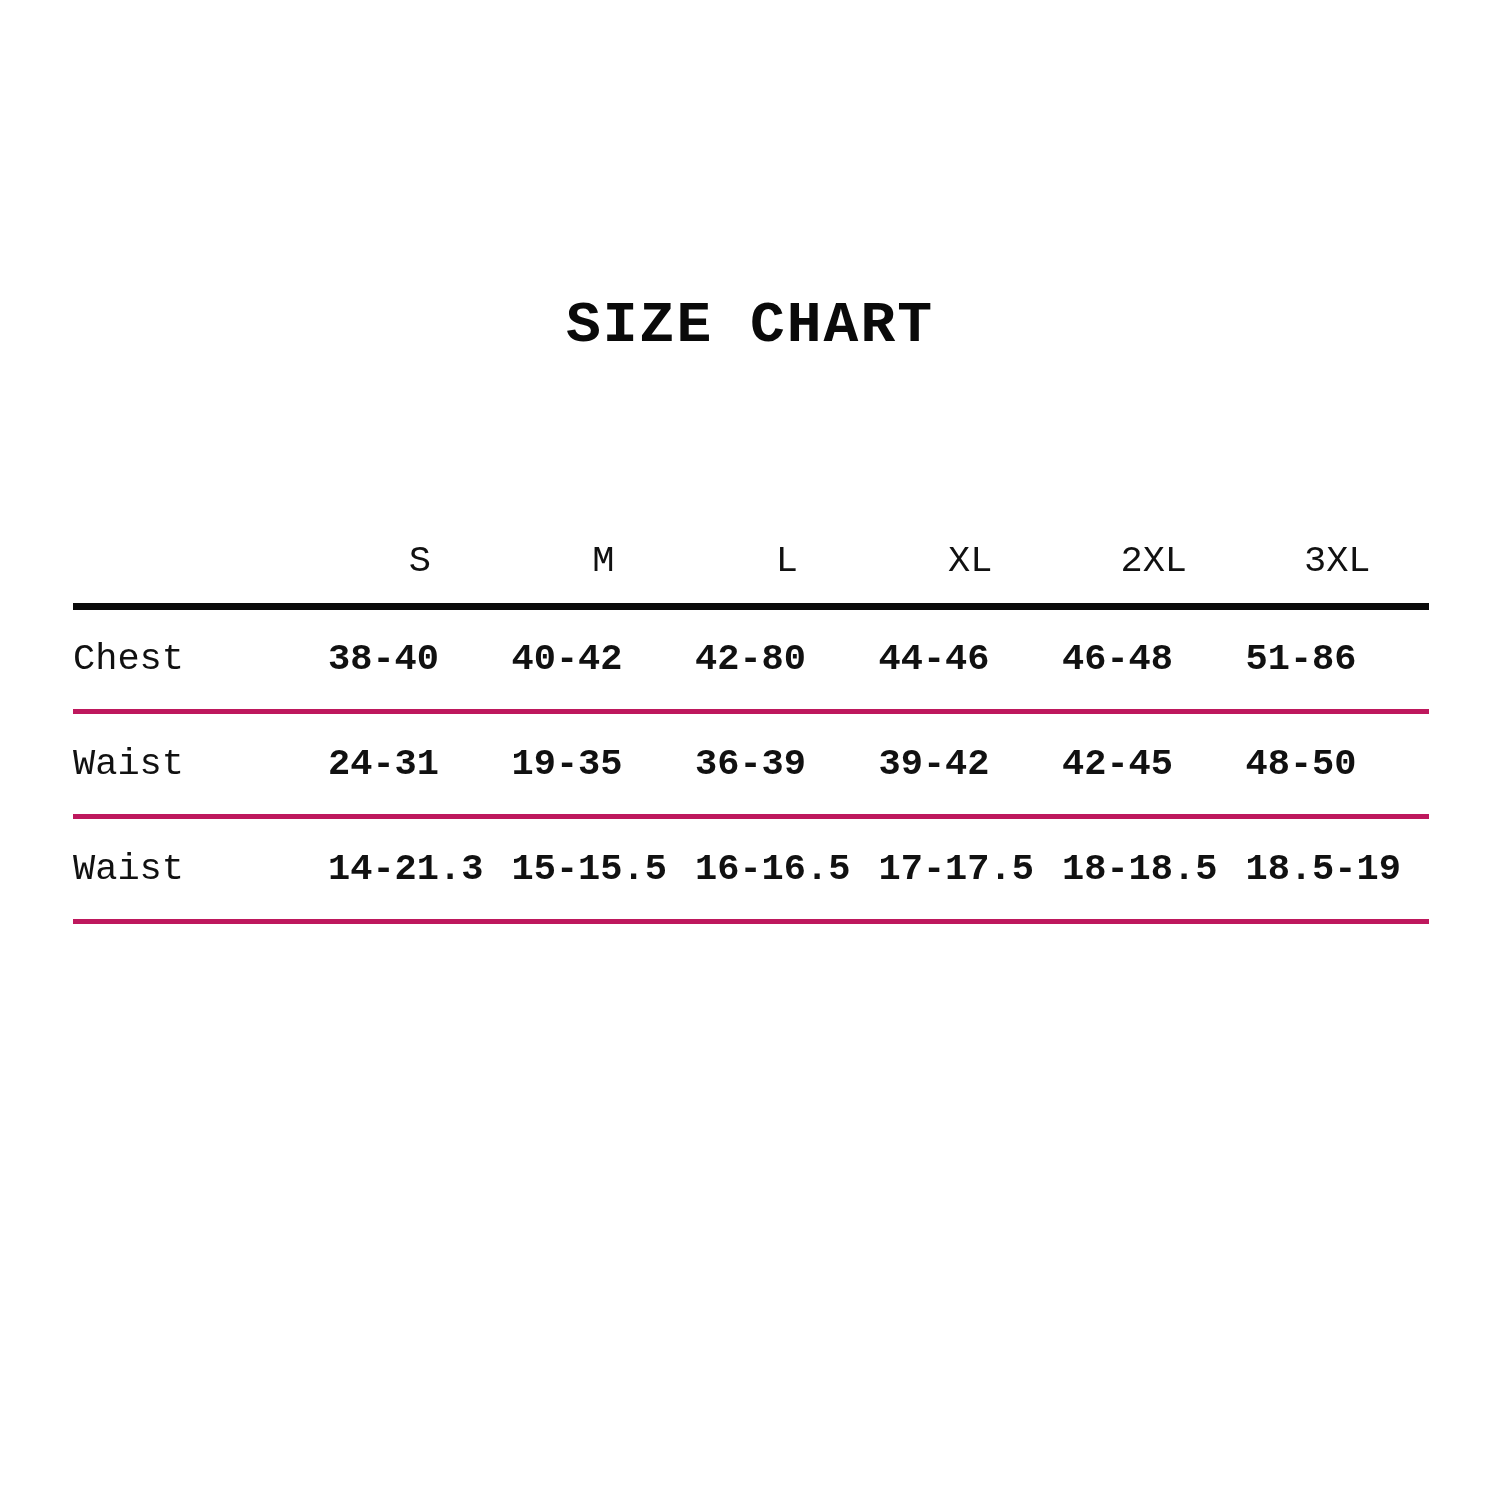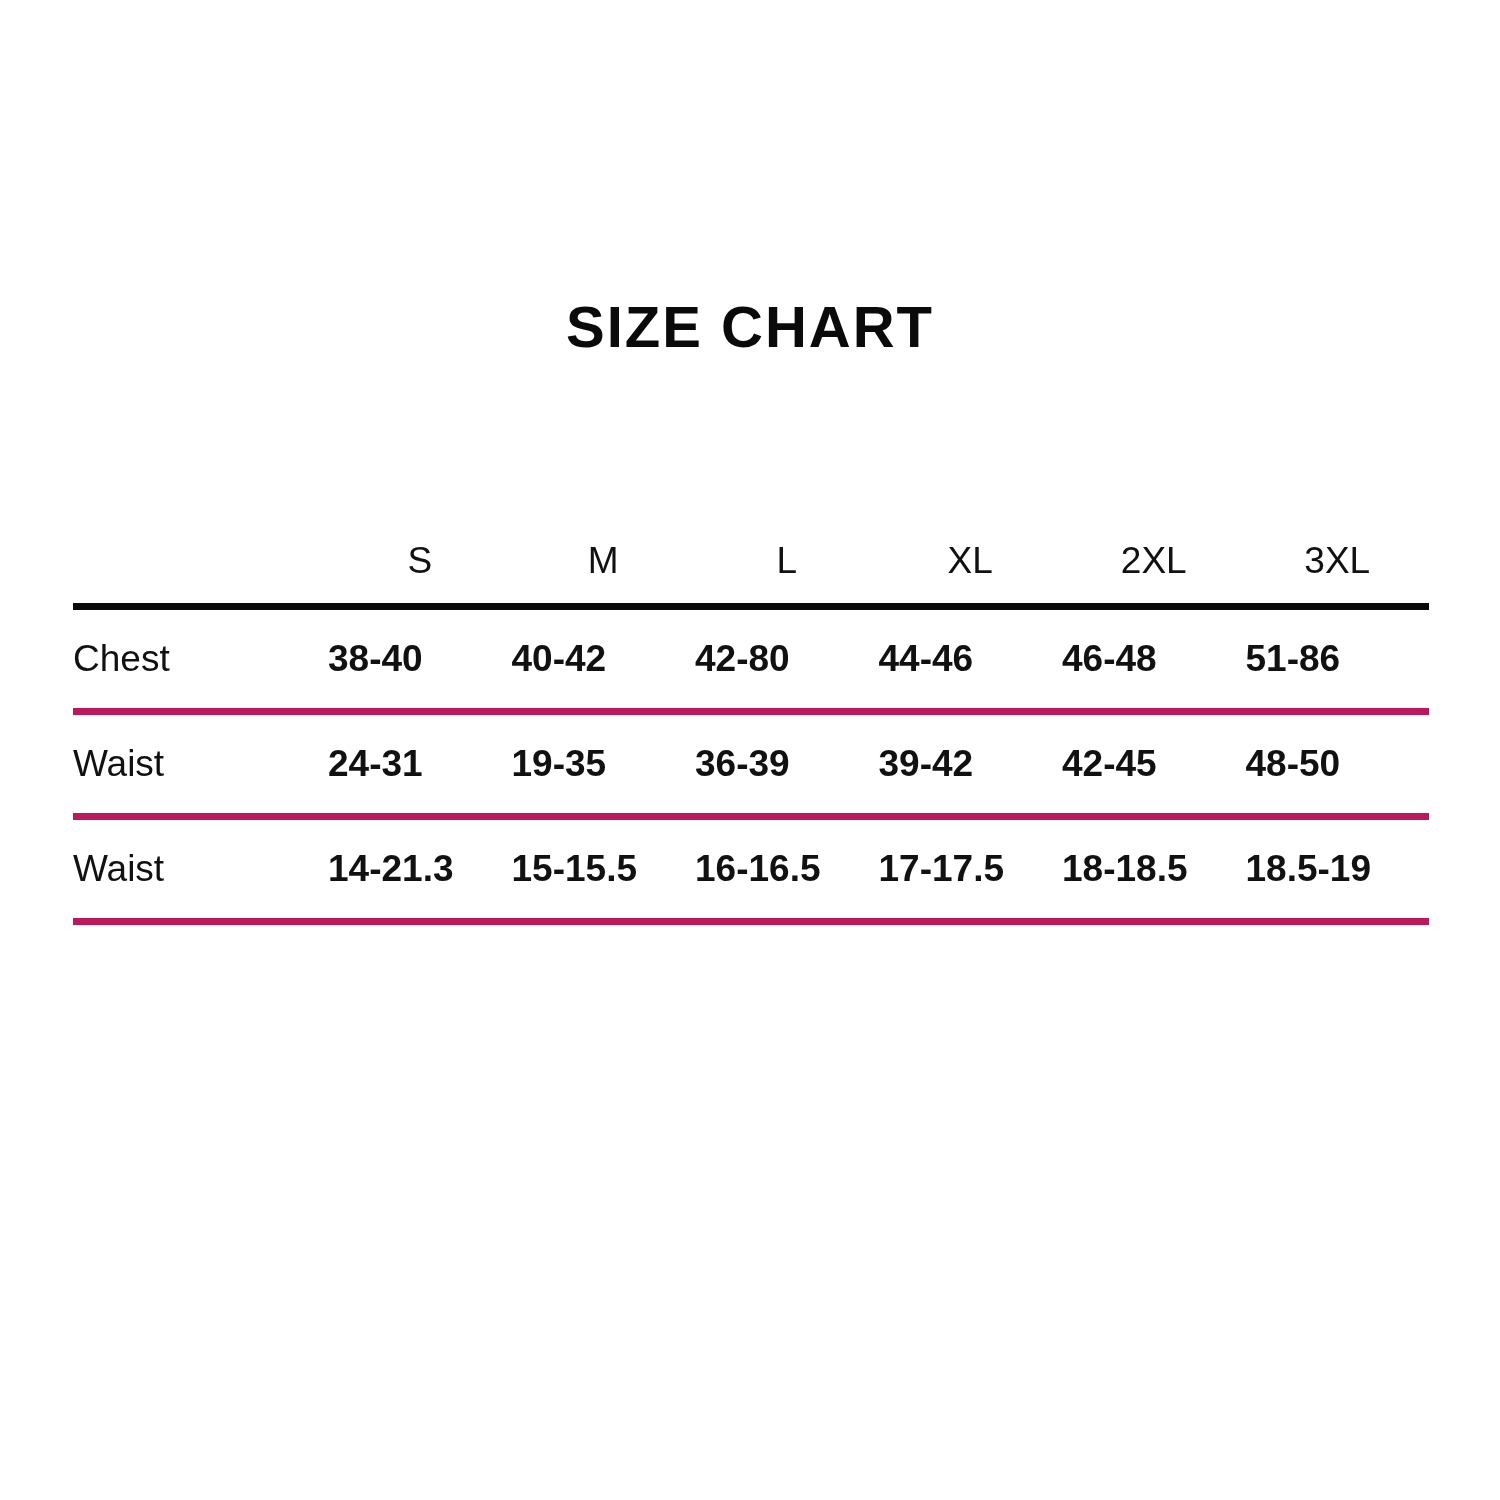--- a/index.html
+++ b/index.html
@@ -5,21 +5,21 @@
   html, body {
     margin: 0;
     padding: 0;
     background: #ffffff;
   }
   .page {
     position: relative;
     width: 1500px;
     height: 1500px;
     background: #ffffff;
-    font-family: Liberation Sans, sans-serif;
+    font-family: Liberation Mono, monospace;
     color: #111111;
     overflow: hidden;
   }
   .title {
     position: absolute;
     top: 293px;
     left: 0;
     width: 100%;
     margin: 0;
     text-align: center;
@@ -46,21 +46,21 @@
   thead tr {
     height: 86px;
   }
   thead th {
     font-weight: normal;
     text-align: center;
     border-bottom: 7px solid #0a0a0a;
   }
   tbody tr {
     height: 105px;
-    border-bottom: 7px solid #be185d;
+    border-bottom: 5px solid #be185d;
   }
   td.row-label {
     text-align: left;
     padding-left: 15px;
     font-weight: normal;
   }
   td.value {
     text-align: left;
     font-weight: bold;
   }

